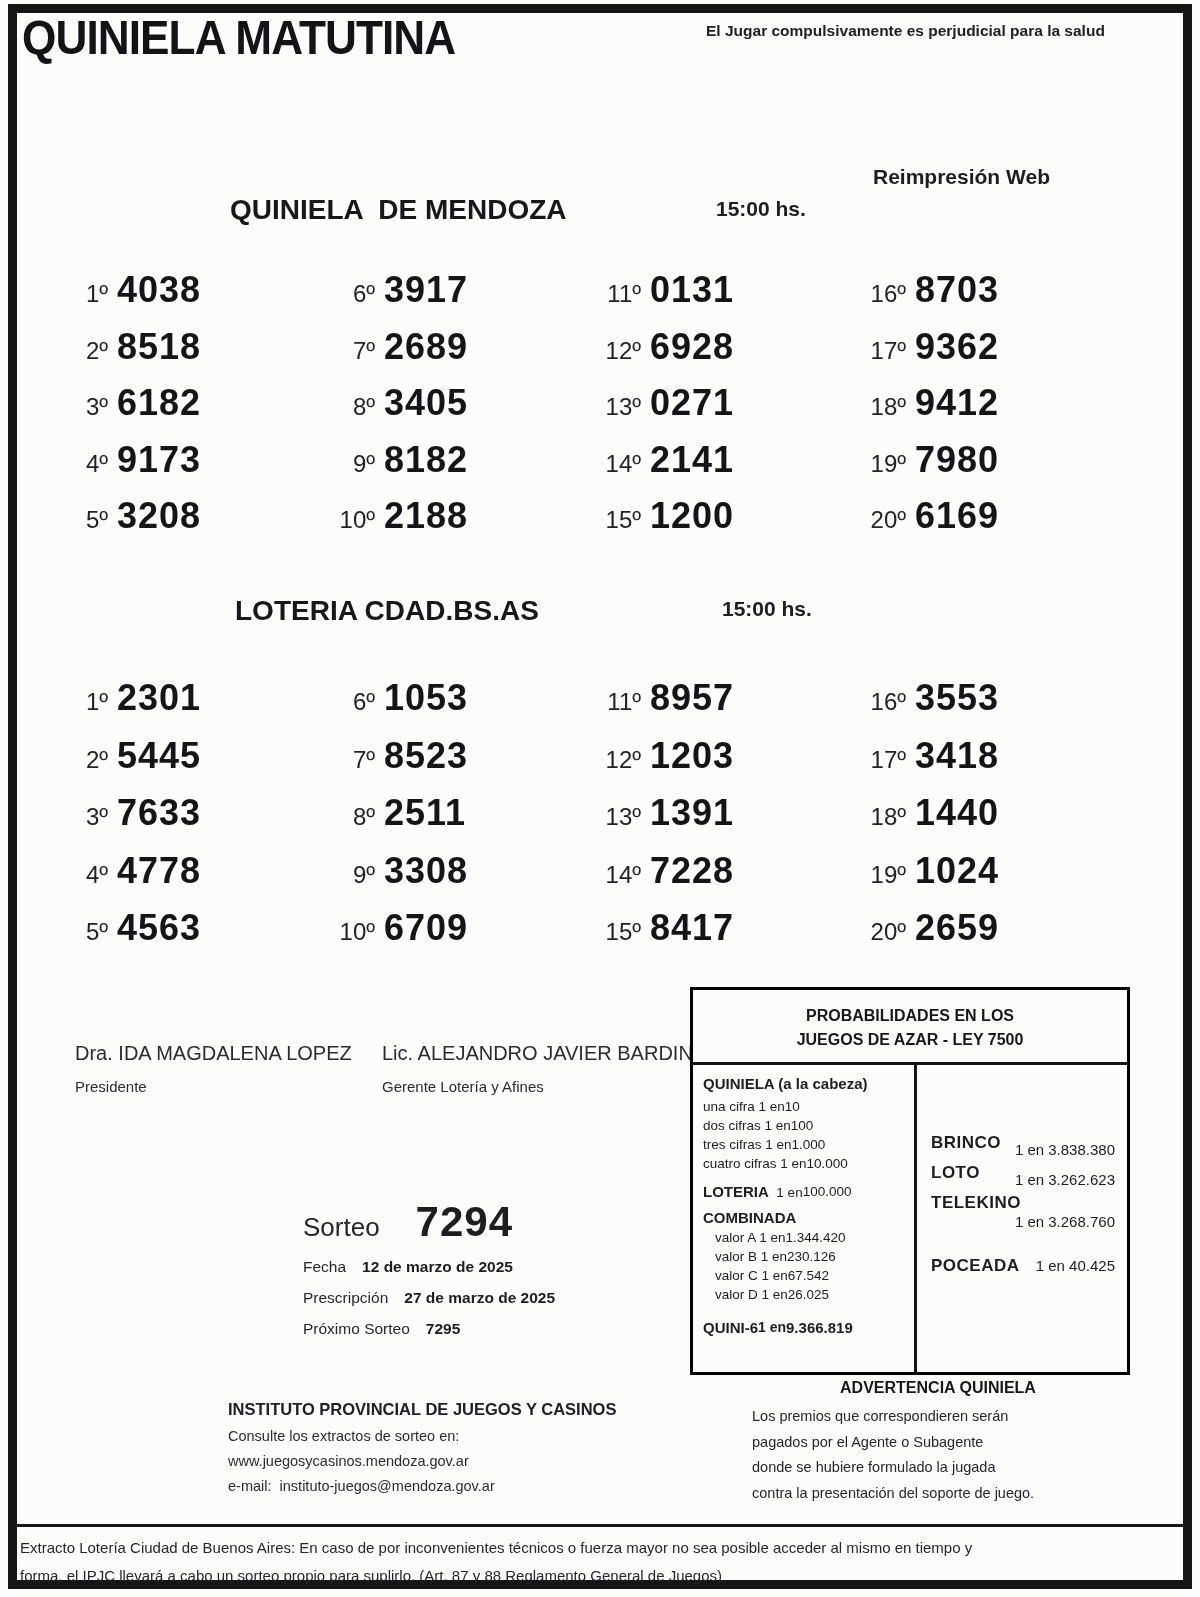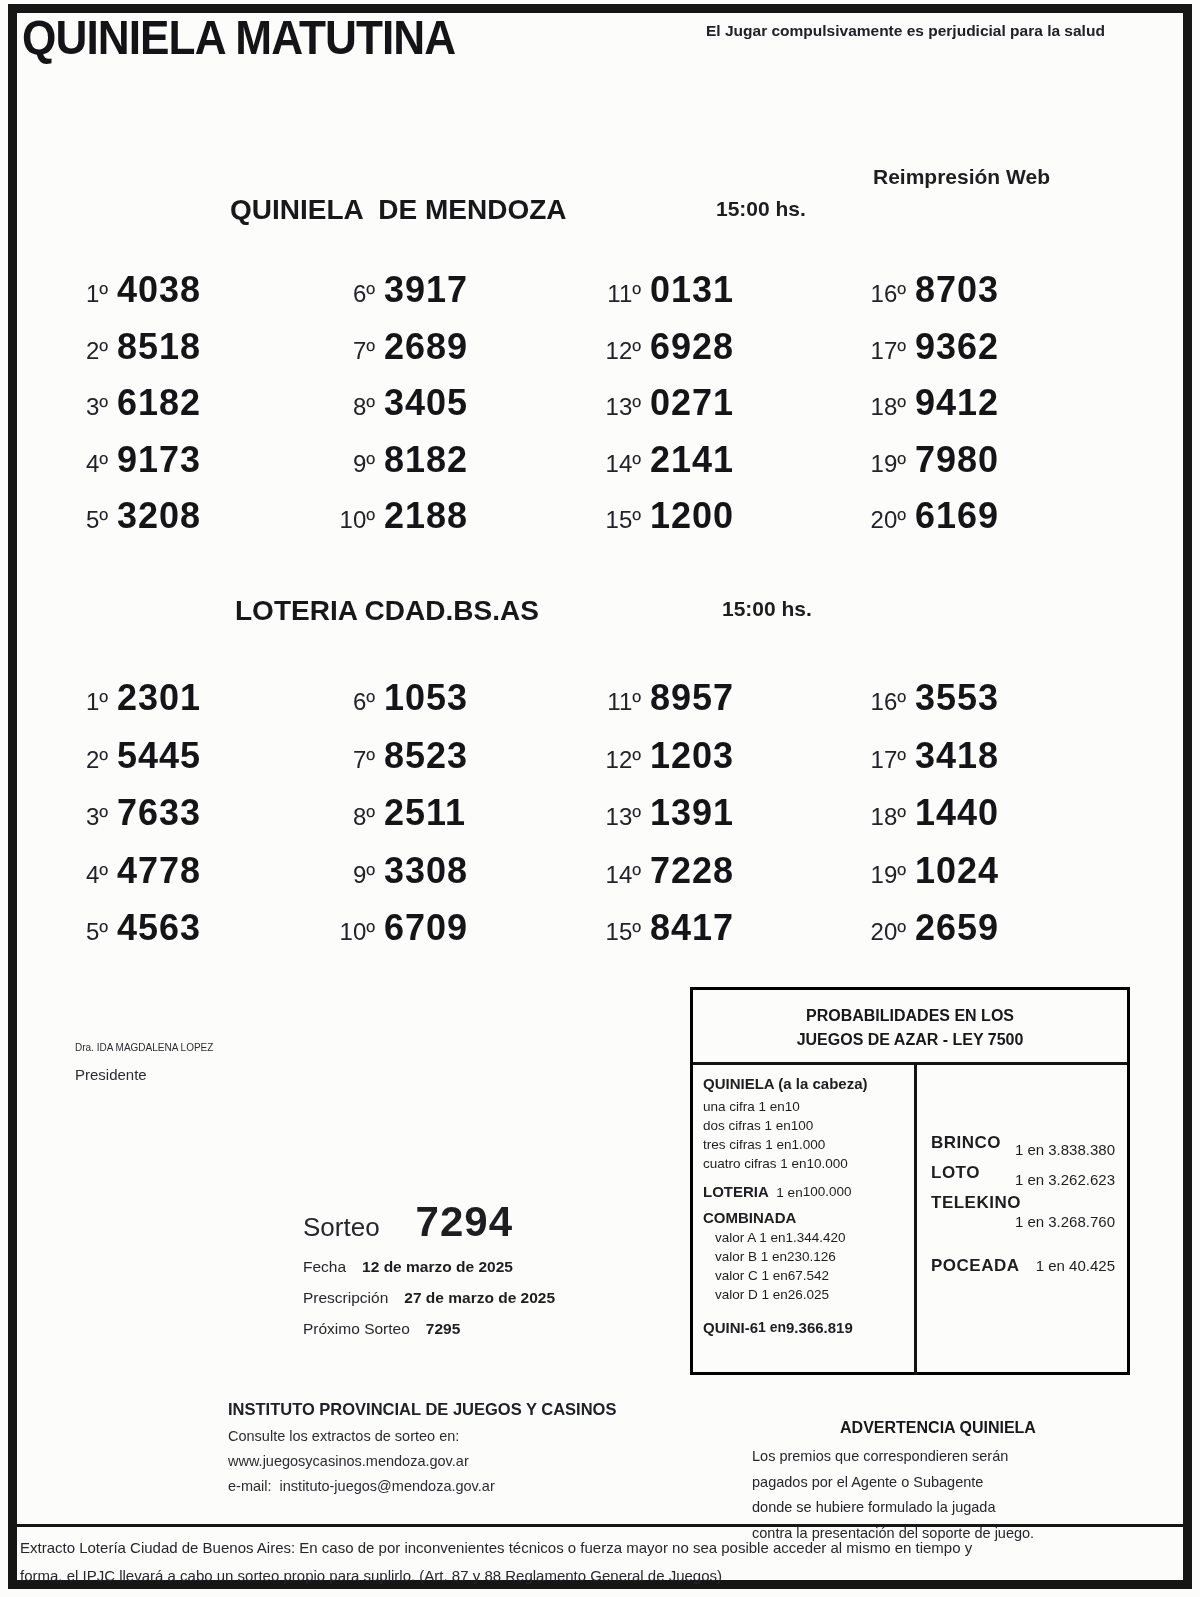--- a/index.html
+++ b/index.html
@@ -30,21 +30,21 @@
 
   .draw-title { font-size:28px; font-weight:bold; white-space:pre; color:#17171c; }
   .draw-time  { font-size:21px; font-weight:bold; }
 
   .results-grid { left:0; width:1200px; position:absolute; }
   .res-col { position:absolute; top:0; width:270px; }
   .res-row { display:flex; align-items:baseline; }
   .res-row .ord { width:62px; text-align:right; font-size:24px; flex:none; color:#22222a; }
   .res-row .num { margin-left:9px; font-size:36px; font-weight:bold; letter-spacing:1px; color:#141419; }
 
-  .official-name { font-size:10px; color:#2b2b33; }
+  .official-name { font-size:20px; color:#2b2b33; }
   .official-role { font-size:15px; color:#2b2b33; }
 
   .sorteo-row { left:303px; display:flex; align-items:baseline; }
   .sorteo-label { font-size:26px; color:#26262e; }
   .sorteo-number { font-size:42px; font-weight:bold; margin-left:36px; letter-spacing:1px; }
   .info-row { left:303px; display:flex; align-items:baseline; font-size:15.5px; }
   .info-label { color:#26262e; }
   .info-value { font-weight:bold; margin-left:16px; white-space:pre; }
 
   
@@ -64,21 +64,21 @@
   .row-quini .mid { font-weight:bold; font-size:14px; }
   .pr-row { display:flex; align-items:flex-end; margin-bottom:10px; }
   .pr-label { font-weight:bold; font-size:17px; letter-spacing:.5px; }
   .pr-val { margin-left:auto; font-size:15px; position:relative; top:5px; }
   .pr-first { margin-top:60px; }
   .pr-val-line { text-align:right; font-size:15px; margin-bottom:10px; }
   .pr-poceada { margin-top:26px; align-items:baseline; }
   .pr-poceada .pr-val { top:0; }
 
   
-  .adv { left:742px; top:1379px; width:392px;margin-top:40px; }
+  .adv { left:742px; top:1379px; width:392px; }
   .adv-title { text-align:center; font-weight:bold; font-size:16px; margin-bottom:7px; color:#17171c; }
   .adv-line { font-size:14.5px; line-height:25.5px; padding-left:10px; color:#26262e; }
 
   
   .inst { left:228px; top:1400px; }
   .inst-name { font-size:16.5px; font-weight:bold; color:#20202a; }
   .inst-line { font-size:14.5px; margin-top:9px; color:#2b2b33; white-space:pre; }
 
   .footer { left:20px; top:1534px; width:1156px; font-size:15px; line-height:28px; color:#26262e; }
 </style>
@@ -277,20 +277,24 @@
         <div class="res-row" style="height: 57.5px;">
           <span class="ord">20º</span>
           <span class="num">2659</span>
         </div>
       </div>
     </div>
 
   <div class="abs" style="left:75px; top:1042px;">
     <div class="official-name">Dra. IDA MAGDALENA LOPEZ</div>
     <div class="official-role" style="margin-top:13px;">Presidente</div>
+  </div>
+  <div class="abs" style="left:382px; top:1042px;">
+    <div class="official-name">Lic. ALEJANDRO JAVIER BARDIN</div>
+    <div class="official-role" style="margin-top:13px;">Gerente Lotería y Afines</div>
   </div>
 
   <div class="abs sorteo-row" style="top:1198px;">
     <span class="sorteo-label">Sorteo</span>
     <span class="sorteo-number">7294</span>
   </div>
   <div class="abs info-row" style="top:1258px;">
     <span class="info-label">Fecha</span>
     <span class="info-value">12 de marzo de 2025</span>
   </div>

